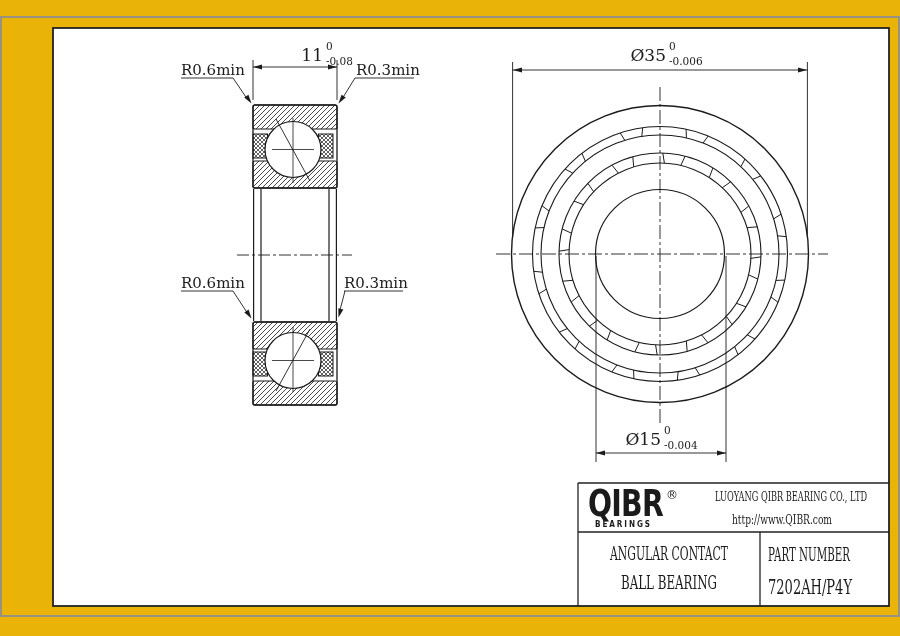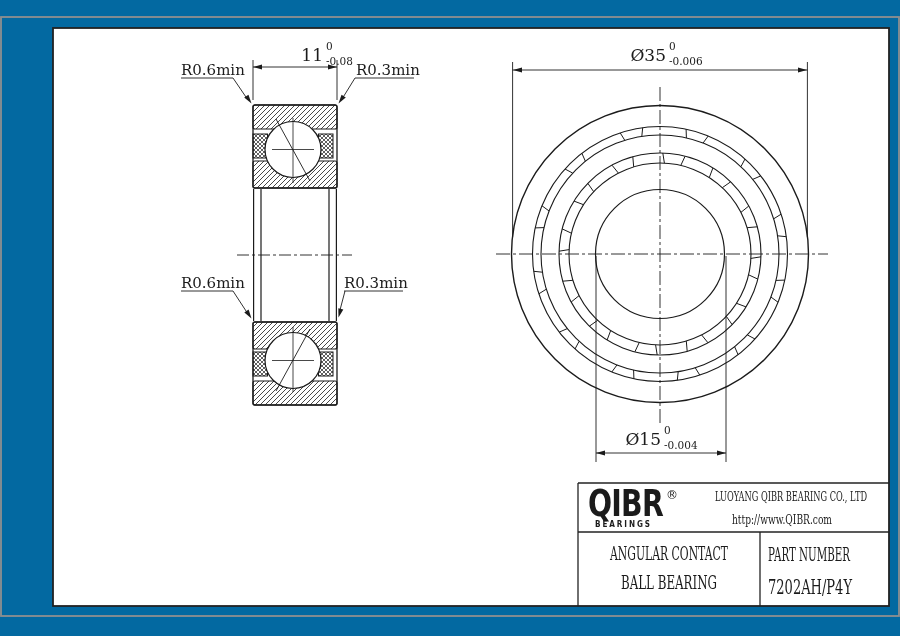--- a/index.html
+++ b/index.html
@@ -1,16 +1,16 @@
 <!DOCTYPE html>
 <html><head>
 <meta charset="utf-8">
 <style>
   html,body{margin:0;padding:0;background:#ffffff;}
-  .page{position:relative;width:900px;height:636px;background:#0369a1;overflow:hidden;
+  .page{position:relative;width:900px;height:636px;background:#eab308;overflow:hidden;
         font-family:"DejaVu Serif", serif;}
   svg{position:absolute;left:0;top:0;}
   text{fill:#1b1b1b;}
   .dim-text{font-family:"DejaVu Serif", serif;font-size:17px;}
   .tol-text{font-family:"DejaVu Serif", serif;font-size:10.5px;}
   .label-text{font-family:"DejaVu Serif", serif;font-size:15px;}
   .tb-company{font-family:"DejaVu Serif", serif;font-size:13px;}
   .tb-url{font-family:"DejaVu Serif", serif;font-size:13.5px;}
   .tb-product{font-family:"DejaVu Serif", serif;font-size:19px;}
   .tb-part{font-family:"DejaVu Serif", serif;font-size:19px;}

